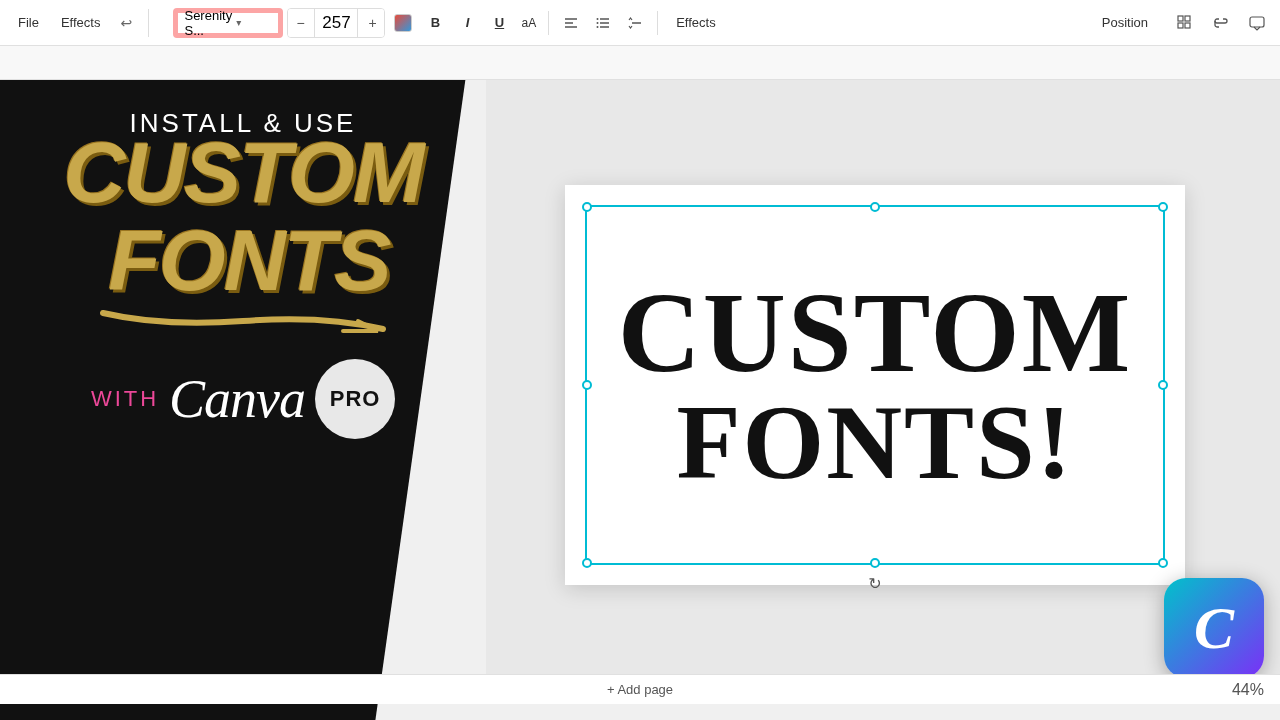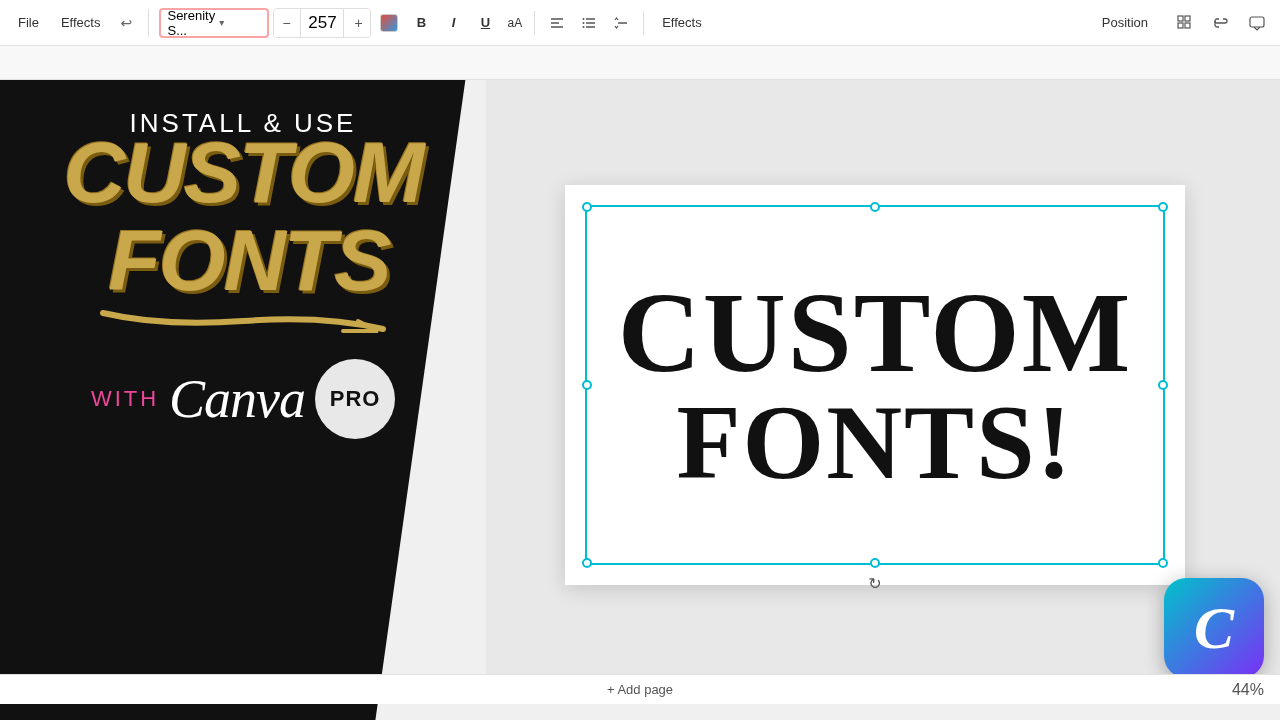--- a/index.html
+++ b/index.html
@@ -24,21 +24,21 @@
       padding: 0 8px;
       gap: 4px;
       z-index: 100;
     }
     .toolbar-left {
       display: flex;
       align-items: center;
       gap: 2px;
       border-right: 1px solid #ddd;
       padding-right: 8px;
-      margin-right: 6px;
+      margin-right: 20px;
     }
     .tb-btn {
       padding: 4px 10px;
       border-radius: 4px;
       border: none;
       background: transparent;
       cursor: pointer;
       font-size: 13px;
       color: #333;
       font-weight: 500;
@@ -51,21 +51,21 @@
       background: transparent;
       cursor: pointer;
       display: flex; align-items: center; justify-content: center;
       font-size: 14px;
       color: #666;
     }
 
     .font-selector {
       display: flex;
       align-items: center;
-      border: 2px solid #fca5a5;
+      border: 5px solid #fca5a5;
       border-radius: 4px;
       padding: 2px 6px;
       cursor: pointer;
       font-size: 13px;
       min-width: 110px;
       gap: 4px;
       background: #fff;
       height: 30px;
     }
     .font-selector span { flex: 1; }

